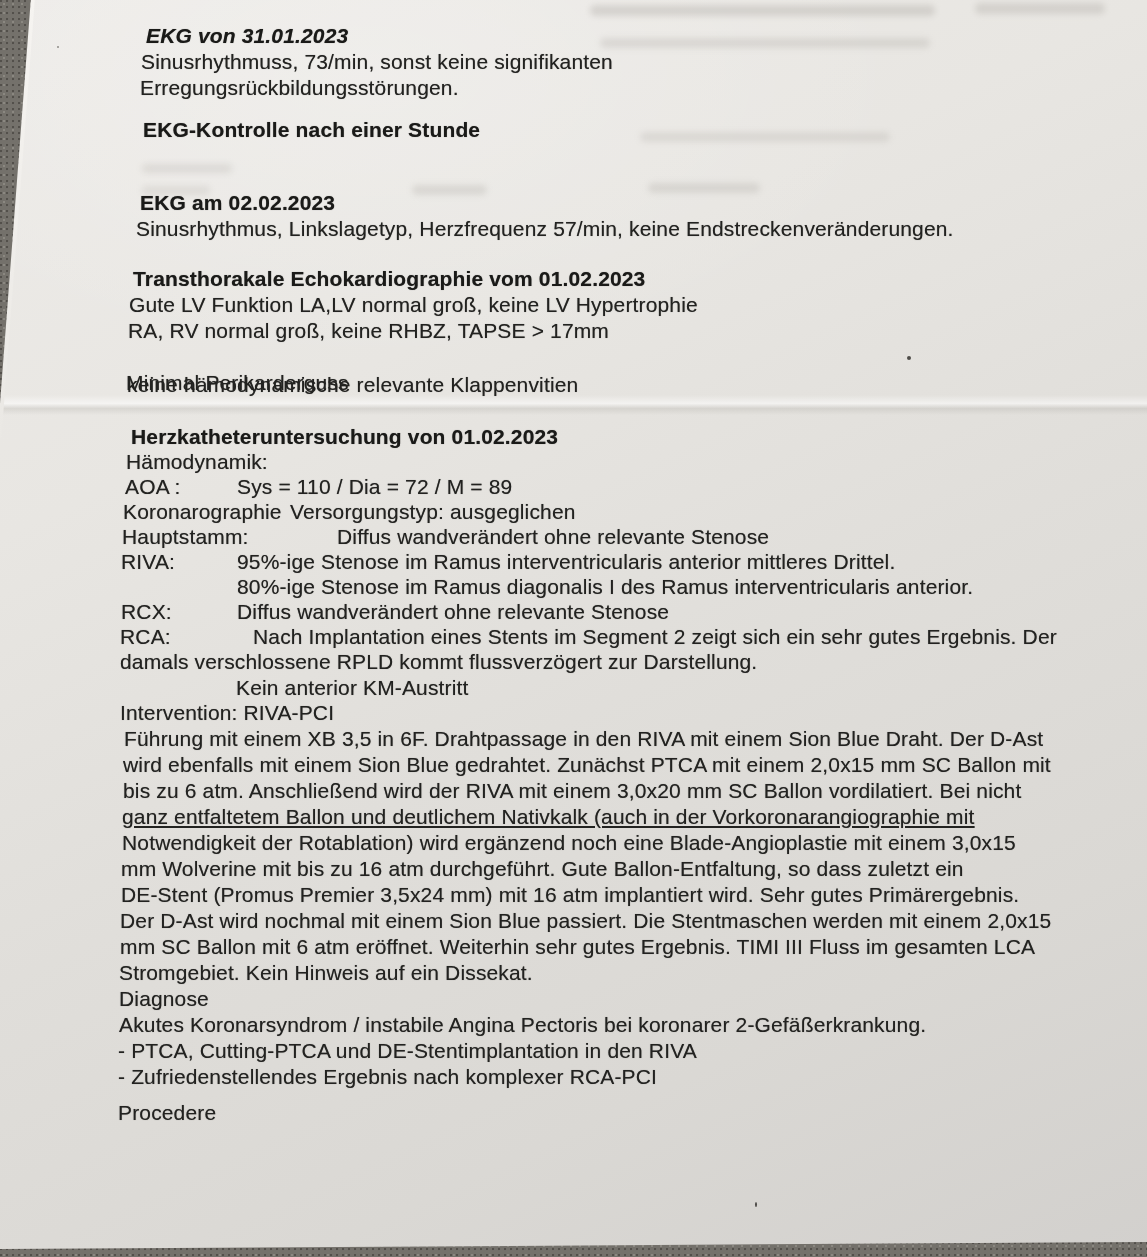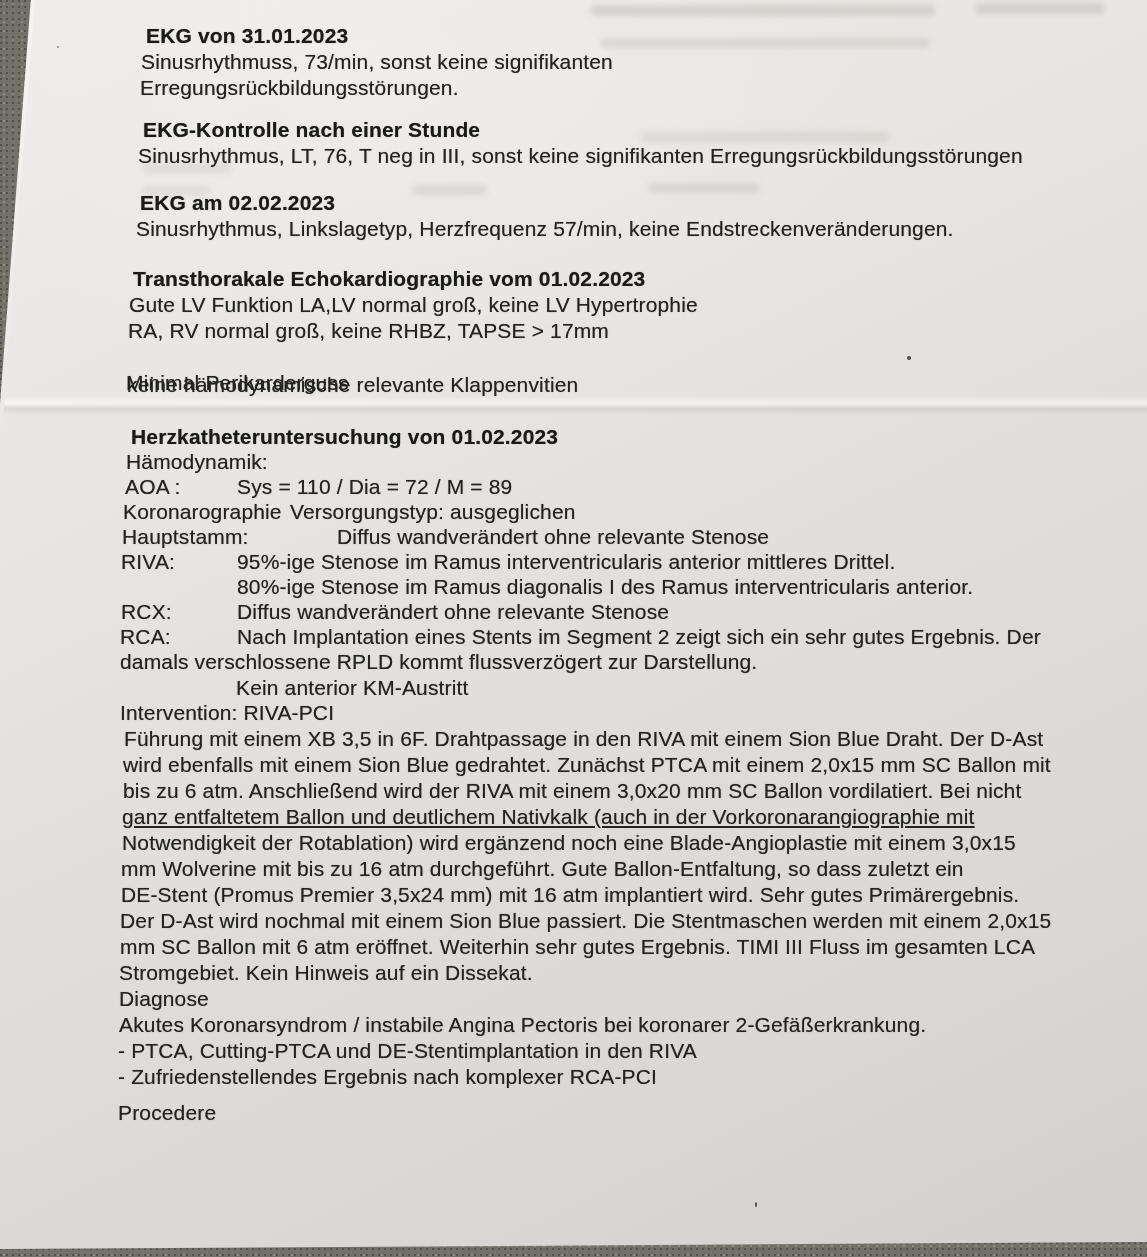--- a/index.html
+++ b/index.html
@@ -54,26 +54,25 @@
   <div class="smudge" style="left:640px;top:132px;width:250px;height:10px;opacity:.22"></div>
   <div class="smudge" style="left:412px;top:185px;width:75px;height:10px;opacity:.26"></div>
   <div class="smudge" style="left:648px;top:183px;width:112px;height:10px;opacity:.26"></div>
 
   <div class="speck" style="left:907px;top:356px;width:4px;height:4px;"></div>
   <div class="speck" style="left:755px;top:1202px;width:2px;height:5px;"></div>
   <div class="speck" style="left:57px;top:46px;width:2px;height:2px;opacity:.6"></div>
 
   <div class="fold"></div>
 
-  <div class="line hd" style="left:146px;top:24px;">EKG von 31.01.2023</div>
+  <div class="line hd" style="left:146px;top:24px;font-style:italic;">EKG von 31.01.2023</div>
   <div class="line" style="left:141px;top:50px;">Sinusrhythmuss, 73/min, sonst keine signifikanten</div>
   <div class="line" style="left:140px;top:76px;">Erregungsrückbildungsstörungen.</div>
 
   <div class="line hd" style="left:143px;top:118px;">EKG-Kontrolle nach einer Stunde</div>
-  <div class="line" style="left:138px;top:144px;">Sinusrhythmus, LT, 76, T neg in III, sonst keine signifikanten Erregungsrückbildungsstörungen</div>
 
   <div class="line hd" style="left:140px;top:191px;">EKG am 02.02.2023</div>
   <div class="line" style="left:136px;top:217px;">Sinusrhythmus, Linkslagetyp, Herzfrequenz 57/min, keine Endstreckenveränderungen.</div>
 
   <div class="line hd" style="left:133px;top:267px;">Transthorakale Echokardiographie vom 01.02.2023</div>
   <div class="line" style="left:129px;top:293px;">Gute LV Funktion LA,LV normal groß, keine LV Hypertrophie</div>
   <div class="line" style="left:128px;top:319px;">RA, RV normal groß, keine RHBZ, TAPSE &gt; 17mm</div>
   <div class="line" style="left:127px;top:345px;margin-top:28px;">keine hämodynamische relevante Klappenvitien</div>
   <div class="line" style="left:126px;top:371px;">Minimal Perikarderguss</div>
 
@@ -90,21 +89,21 @@
   <div class="line" style="left:337px;top:525px;">Diffus wandverändert ohne relevante Stenose</div>
 
   <div class="line" style="left:121px;top:550px;">RIVA:</div>
   <div class="line" style="left:237px;top:550px;">95%-ige Stenose im Ramus interventricularis anterior mittleres Drittel.</div>
   <div class="line" style="left:237px;top:575px;">80%-ige Stenose im Ramus diagonalis I des Ramus interventricularis anterior.</div>
 
   <div class="line" style="left:121px;top:600px;">RCX:</div>
   <div class="line" style="left:237px;top:600px;">Diffus wandverändert ohne relevante Stenose</div>
 
   <div class="line" style="left:120px;top:625px;">RCA:</div>
-  <div class="line" style="left:237px;top:625px;text-align:center;">Nach Implantation eines Stents im Segment 2 zeigt sich ein sehr gutes Ergebnis. Der</div>
+  <div class="line" style="left:253px;top:625px;text-align:center;">Nach Implantation eines Stents im Segment 2 zeigt sich ein sehr gutes Ergebnis. Der</div>
   <div class="line" style="left:120px;top:650px;">damals verschlossene RPLD kommt flussverzögert zur Darstellung.</div>
   <div class="line" style="left:236px;top:676px;">Kein anterior KM-Austritt</div>
 
   <div class="line" style="left:120px;top:701px;">Intervention: RIVA-PCI</div>
 
   <div class="line" style="left:124px;top:727px;">Führung mit einem XB 3,5 in 6F. Drahtpassage in den RIVA mit einem Sion Blue Draht. Der D-Ast</div>
   <div class="line" style="left:123px;top:753px;">wird ebenfalls mit einem Sion Blue gedrahtet. Zunächst PTCA mit einem 2,0x15 mm SC Ballon mit</div>
   <div class="line" style="left:123px;top:779px;">bis zu 6 atm. Anschließend wird der RIVA mit einem 3,0x20 mm SC Ballon vordilatiert. Bei nicht</div>
   <div class="line" style="left:122px;top:805px;text-decoration:underline;">ganz entfaltetem Ballon und deutlichem Nativkalk (auch in der Vorkoronarangiographie mit</div>
   <div class="line" style="left:122px;top:831px;">Notwendigkeit der Rotablation) wird ergänzend noch eine Blade-Angioplastie mit einem 3,0x15</div>

